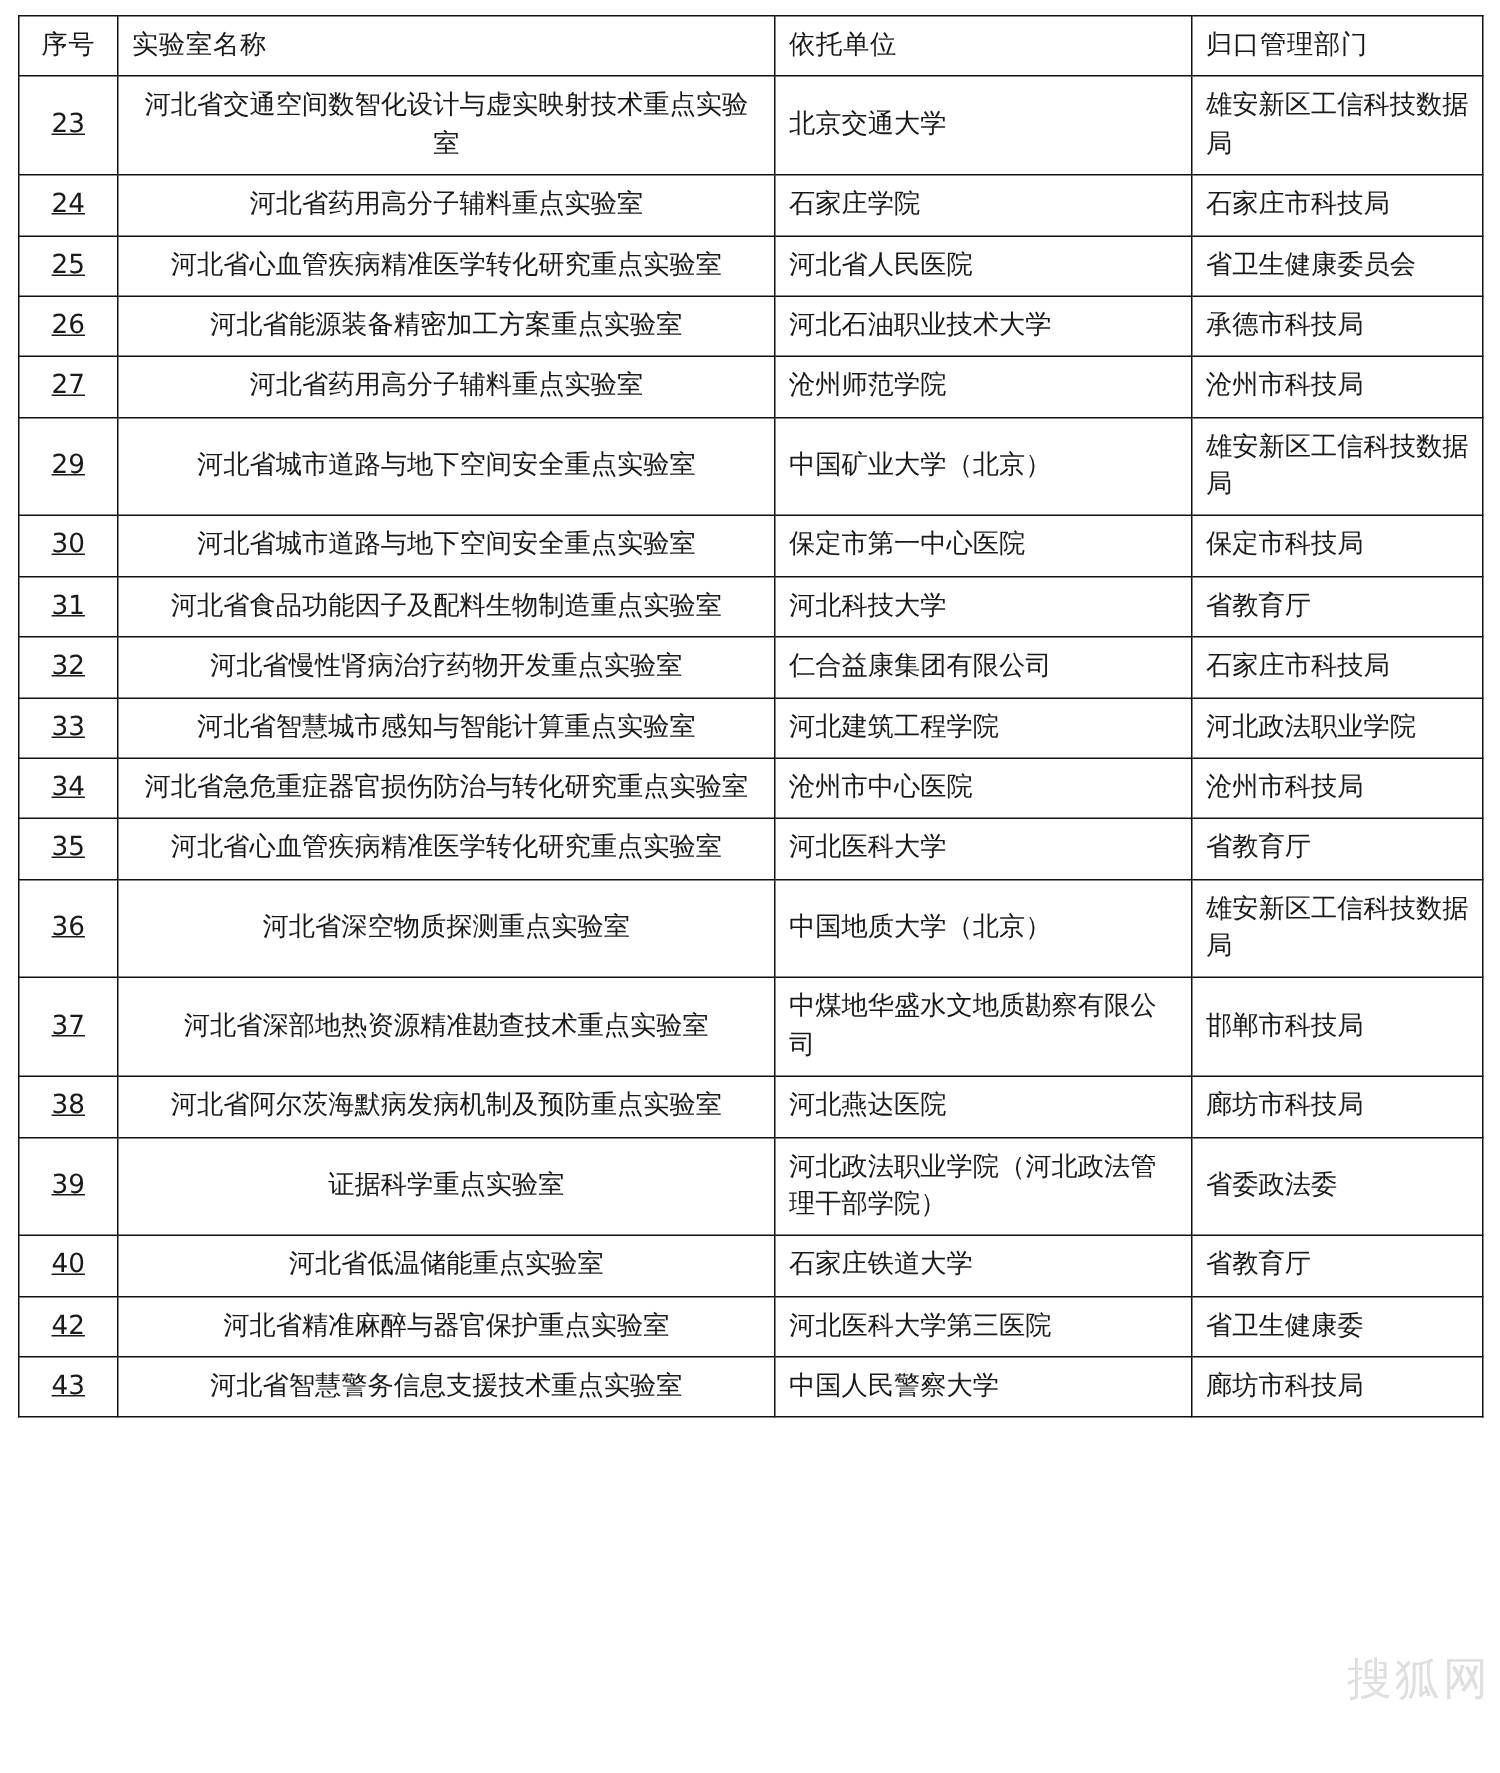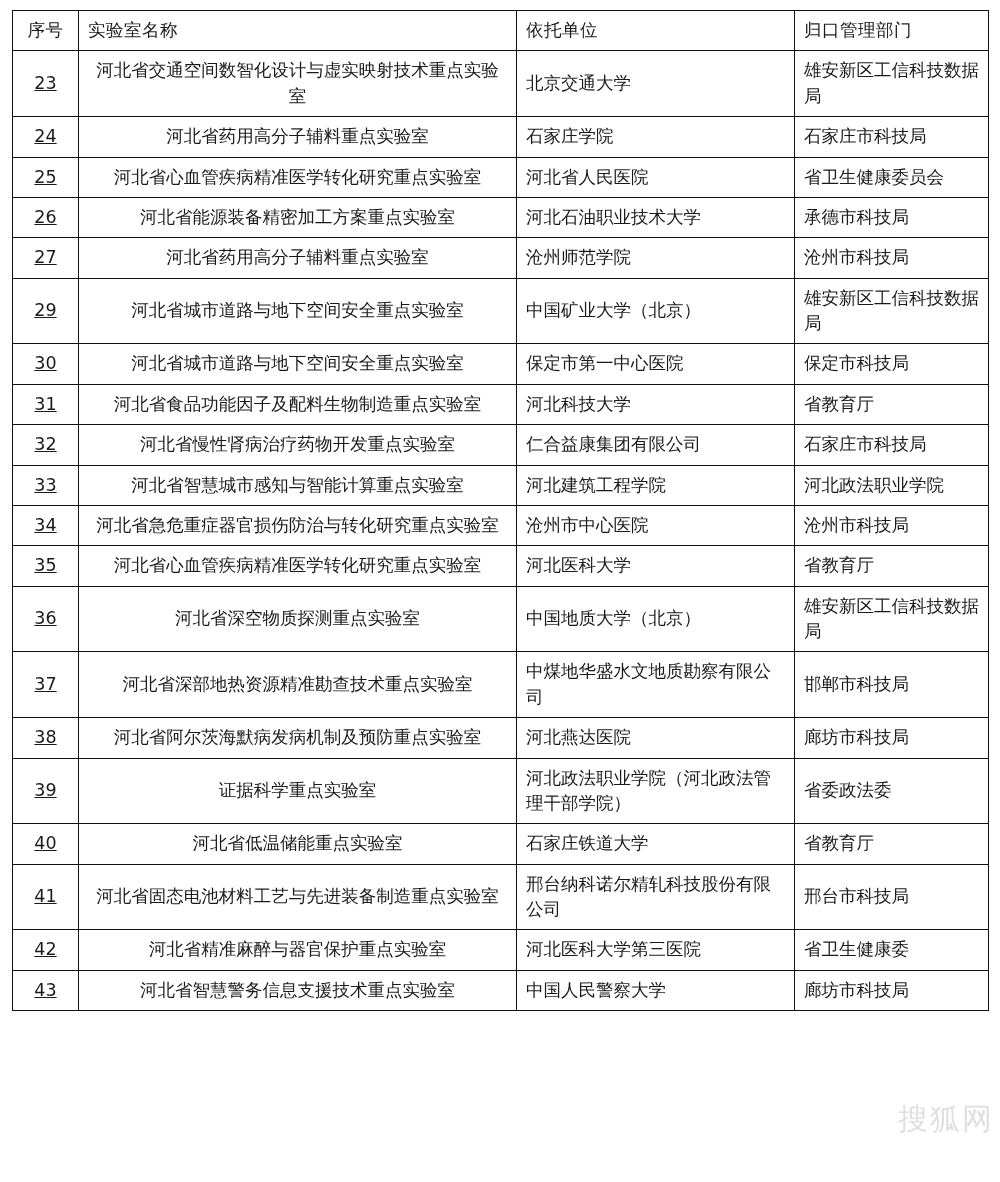--- a/index.html
+++ b/index.html
@@ -185,26 +185,20 @@
           <td class="col-org">河北政法职业学院（河北政法管理干部学院）</td>
           <td class="col-dept">省委政法委</td>
         </tr>
         <tr>
           <td class="col-no">40</td>
           <td class="col-name">河北省低温储能重点实验室</td>
           <td class="col-org">石家庄铁道大学</td>
           <td class="col-dept">省教育厅</td>
         </tr>
         <tr>
-          <td class="col-no">41</td>
-          <td class="col-name">河北省固态电池材料工艺与先进装备制造重点实验室</td>
-          <td class="col-org">邢台纳科诺尔精轧科技股份有限公司</td>
-          <td class="col-dept">邢台市科技局</td>
-        </tr>
-        <tr>
           <td class="col-no">42</td>
           <td class="col-name">河北省精准麻醉与器官保护重点实验室</td>
           <td class="col-org">河北医科大学第三医院</td>
           <td class="col-dept">省卫生健康委</td>
         </tr>
         <tr>
           <td class="col-no">43</td>
           <td class="col-name">河北省智慧警务信息支援技术重点实验室</td>
           <td class="col-org">中国人民警察大学</td>
           <td class="col-dept">廊坊市科技局</td>

